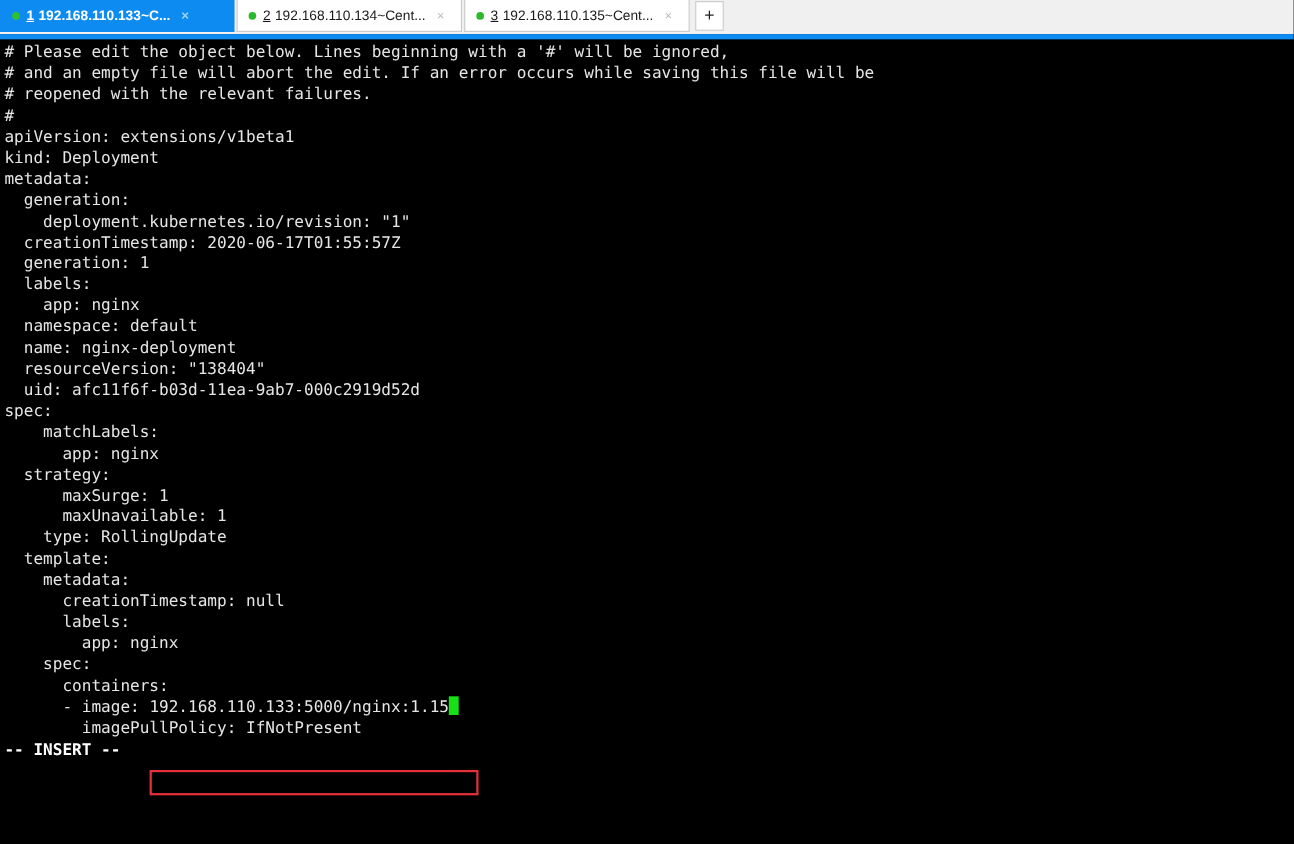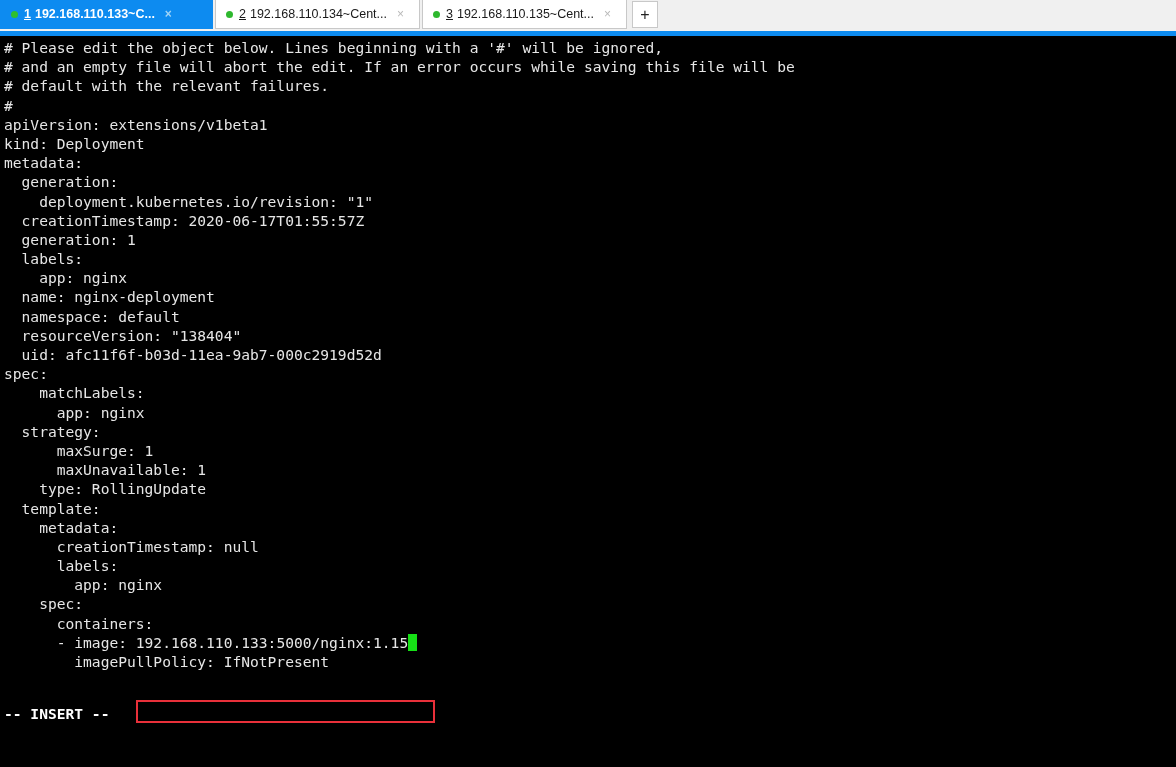--- a/index.html
+++ b/index.html
@@ -111,21 +111,21 @@
     box-sizing: border-box;
     overflow: hidden;
   }
   .tline {
     white-space: pre;
     height: 19.2px;
   }
   .statusline {
     position: absolute;
     left: 4px;
-    top: 704px;
+    top: 672px;
     white-space: pre;
     font-weight: bold;
     color: #ffffff;
     font-family: "DejaVu Sans Mono", "Liberation Mono", monospace;
     font-size: 14.6px;
     line-height: 19.2px;
   }
 
   
   .cursor {
@@ -176,33 +176,33 @@
 
   <div class="newtab">+</div>
 </div>
 
 <div class="accentbar"></div>
 
 <div class="terminal">
   <div id="terminal-lines">
       <div class="tline"># Please edit the object below. Lines beginning with a '#' will be ignored,</div>
       <div class="tline"># and an empty file will abort the edit. If an error occurs while saving this file will be</div>
-      <div class="tline"># default with the relevant failures.</div>
+      <div class="tline"># reopened with the relevant failures.</div>
       <div class="tline">#</div>
       <div class="tline">apiVersion: extensions/v1beta1</div>
       <div class="tline">kind: Deployment</div>
       <div class="tline">metadata:</div>
       <div class="tline">  generation:</div>
       <div class="tline">    deployment.kubernetes.io/revision: "1"</div>
       <div class="tline">  creationTimestamp: 2020-06-17T01:55:57Z</div>
       <div class="tline">  generation: 1</div>
       <div class="tline">  labels:</div>
       <div class="tline">    app: nginx</div>
+      <div class="tline">  namespace: default</div>
       <div class="tline">  name: nginx-deployment</div>
-      <div class="tline">  namespace: default</div>
       <div class="tline">  resourceVersion: "138404"</div>
       <div class="tline">  uid: afc11f6f-b03d-11ea-9ab7-000c2919d52d</div>
       <div class="tline">spec:</div>
       <div class="tline">    matchLabels:</div>
       <div class="tline">      app: nginx</div>
       <div class="tline">  strategy:</div>
       <div class="tline">      maxSurge: 1</div>
       <div class="tline">      maxUnavailable: 1</div>
       <div class="tline">    type: RollingUpdate</div>
       <div class="tline">  template:</div>

